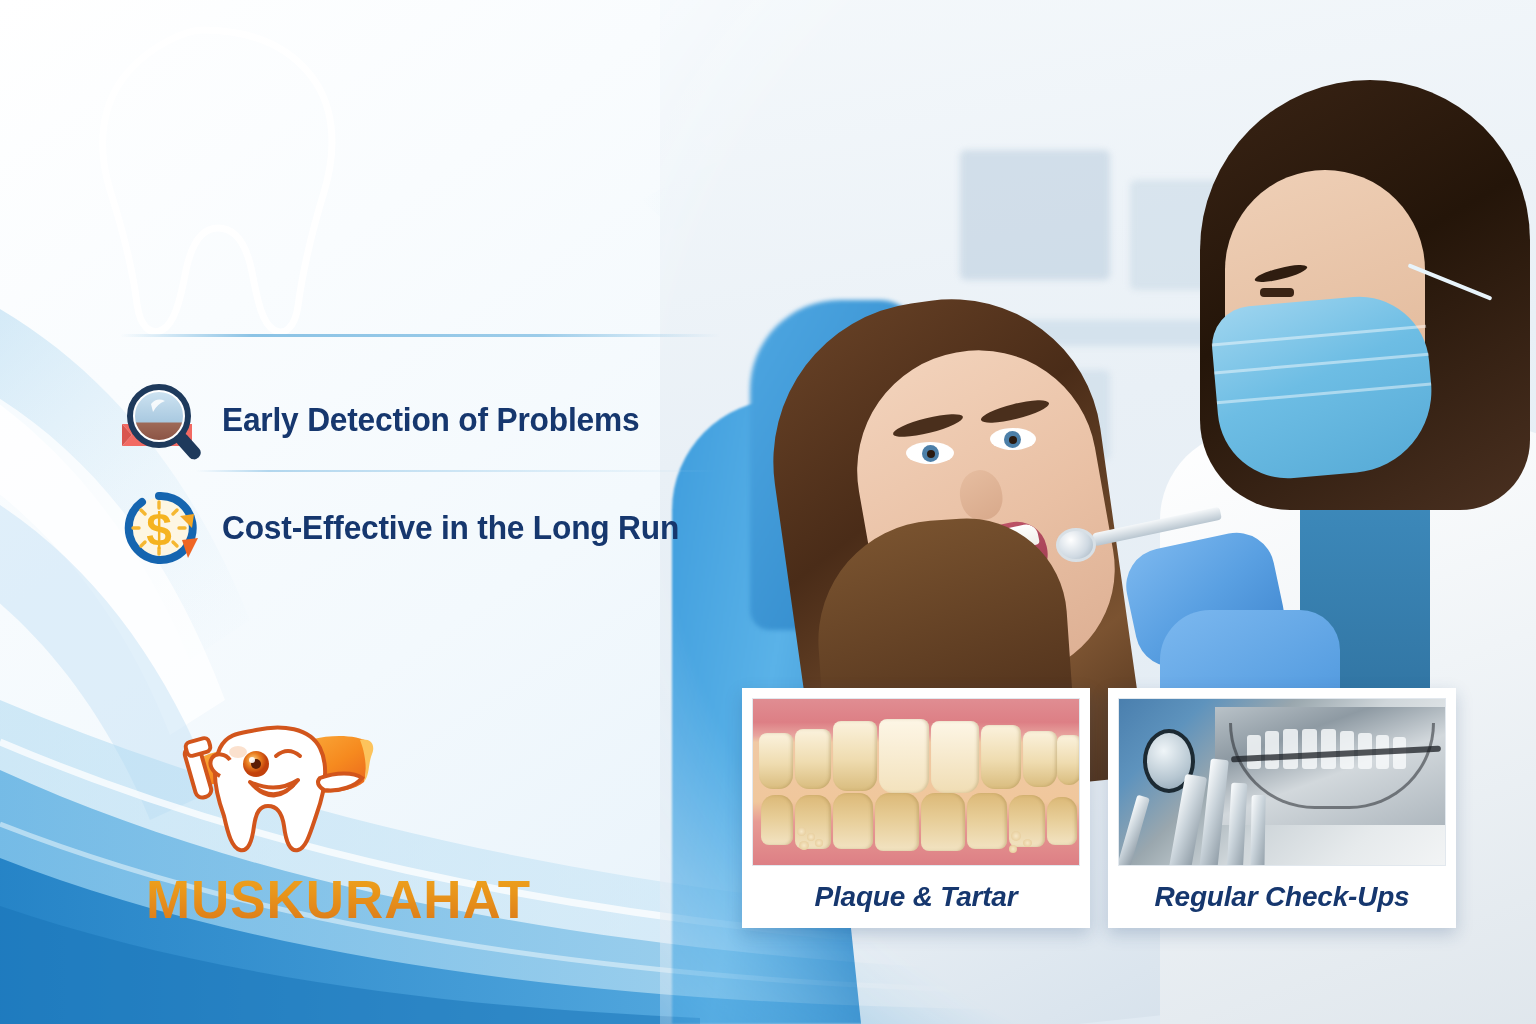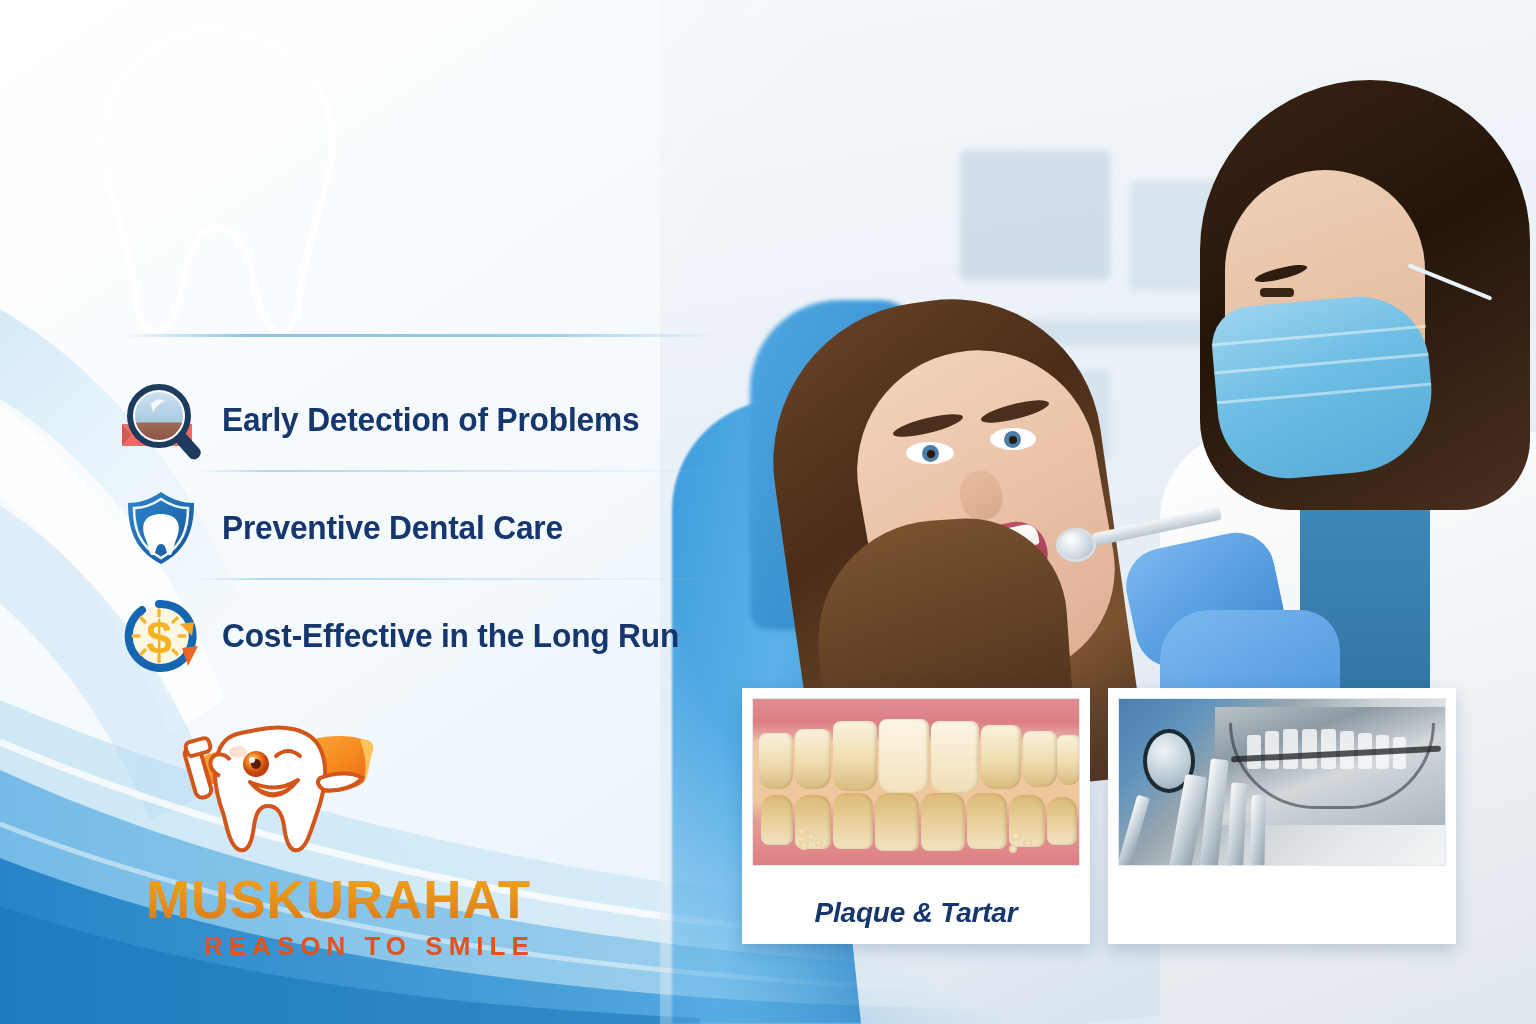--- a/index.html
+++ b/index.html
@@ -222,21 +222,20 @@
     width:348px;
   }
   .card-img{
     width:328px; height:168px; overflow:hidden; position:relative;
     border:1px solid #e2e8ee;
   }
   .card-cap{
     height:62px; display:flex; align-items:center; justify-content:center;
     font-size:28px; font-weight:700; font-style:italic; color:#16376e;
     letter-spacing:-.2px;
-    margin-top:16px;
   }
 
   
   .plaque{
     position:absolute; inset:0;
     background:linear-gradient(180deg,#e08d92 0%,#dd7f85 14%,#e8a49f 22%, #f0c9a4 26%, #f0c79c 62%, #e79b94 74%, #dd7f85 100%);
   }
   .p-tooth{
     position:absolute; border-radius:8px 8px 14px 14px;
     background:linear-gradient(180deg,#fbf2dd 0%, #efdcb0 55%, #d9bc7e 100%);
@@ -420,38 +419,20 @@
             <circle cx="41" cy="36" r="26" fill="url(#lens)" stroke="#ffffff" stroke-width="4"></circle>
             <circle cx="41" cy="36" r="29" fill="none" stroke="#1e3a5c" stroke-width="6"></circle>
             <path d="M33,24 Q39,17 47,21 Q39,24 35,32 Z" fill="#ffffff" opacity=".85"></path>
             <rect x="58" y="54" width="13" height="30" rx="6" fill="#1e3a5c" transform="rotate(-42 64 60)"></rect>
           </svg>
         </div>
         <div class="feat-label">Early Detection of Problems</div>
         <div class="feat-rule"></div>
       </div>
 
-      <div class="feat">
-        <div class="feat-icon">
-          <svg viewBox="0 0 86 80" width="86" height="80">
-            <defs>
-              <linearGradient id="shd" x1="0" y1="0" x2="1" y2="1">
-                <stop offset="0%" stop-color="#2f86cc"></stop>
-                <stop offset="55%" stop-color="#1f6cb0"></stop>
-                <stop offset="100%" stop-color="#15558f"></stop>
-              </linearGradient>
-            </defs>
-            <path d="M43,4 C54,12 66,15 76,15 C76,40 70,62 43,76 C16,62 10,40 10,15 C20,15 32,12 43,4 Z" fill="url(#shd)"></path>
-            <path d="M43,11 C52,17 62,20 70,20 C70,40 65,58 43,70 C21,58 16,40 16,20 C24,20 34,17 43,11 Z" fill="none" stroke="#ffffff" stroke-width="2.6" opacity=".92"></path>
-            <path d="M43,26 C50,26 56,28 59,33 C62,38 61,45 58,52 C56,57 55,62 54,65 C53,68 50,68 49,65 C48,61 47,56 43,56 C39,56 38,61 37,65 C36,68 33,68 32,65 C31,62 30,57 28,52 C25,45 24,38 27,33 C30,28 36,26 43,26 Z" fill="#ffffff"></path>
-          </svg>
-        </div>
-        <div class="feat-label">Preventive Dental Care</div>
-        <div class="feat-rule"></div>
-      </div>
 
       <div class="feat">
         <div class="feat-icon">
           <svg viewBox="0 0 86 80" width="86" height="80">
             <circle cx="41" cy="40" r="30" fill="#fdf6e3"></circle>
             <path d="M41,8 A32,32 0 1,1 24,14" fill="none" stroke="#1565b0" stroke-width="8" stroke-linecap="round"></path>
             <path d="M64,52 L80,50 L70,70 Z" fill="#ef6524"></path>
             <path d="M62,28 L76,26 L74,40 Z" fill="#f5a623"></path>
             <g stroke="#f5b731" stroke-width="3.4" stroke-linecap="round">
               <line x1="41" y1="14" x2="41" y2="20"></line>
@@ -503,21 +484,20 @@
           <path d="M90,70 Q110,86 130,69" fill="none" stroke="#d2551c" stroke-width="3"></path>
 
           <path d="M56,60 C48,56 44,48 48,42 C52,36 62,38 66,44" fill="#ffffff" stroke="#d2551c" stroke-width="4"></path>
           <rect x="26" y="30" width="16" height="52" rx="7" fill="#ffffff" stroke="#d2551c" stroke-width="4" transform="rotate(-16 34 56)"></rect>
           <rect x="22" y="24" width="24" height="14" rx="5" fill="#ffffff" stroke="#d2551c" stroke-width="4" transform="rotate(-16 34 31)"></rect>
 
           <path d="M156,62 C172,56 190,56 198,62 C192,70 176,76 160,74 C154,70 152,66 156,62 Z" fill="#ffffff" stroke="#d2551c" stroke-width="4"></path>
         </svg>
       </div>
       <div class="logo-name">MUSKURAHAT</div>
-      <div class="logo-tag">REASON TO SMILE</div>
     </div>
 
   </div>
 
   <div class="cards">
 
     <div class="card">
       <div class="card-img">
         <div class="plaque"></div>
 
@@ -565,17 +545,18 @@
         <div class="xr-tooth" style="left:257px;top:36px;width:13px;height:34px;"></div>
         <div class="xr-tooth" style="left:274px;top:38px;width:13px;height:32px;"></div>
         <div class="xr-line"></div>
         <div class="inst-mirror"></div>
         <div class="inst" style="left:58px;top:76px;width:22px;height:96px;transform:rotate(10deg);"></div>
         <div class="inst" style="left:86px;top:60px;width:18px;height:112px;transform:rotate(6deg);"></div>
         <div class="inst" style="left:110px;top:84px;width:16px;height:92px;transform:rotate(3deg);"></div>
         <div class="inst" style="left:132px;top:96px;width:14px;height:80px;transform:rotate(1deg);"></div>
         <div class="inst" style="left:8px;top:96px;width:13px;height:74px;transform:rotate(16deg);"></div>
       </div>
+      <div class="card-cap">Regular Check-Ups</div>
     </div>
 
   </div>
 
 </div>
 
 </body></html>

